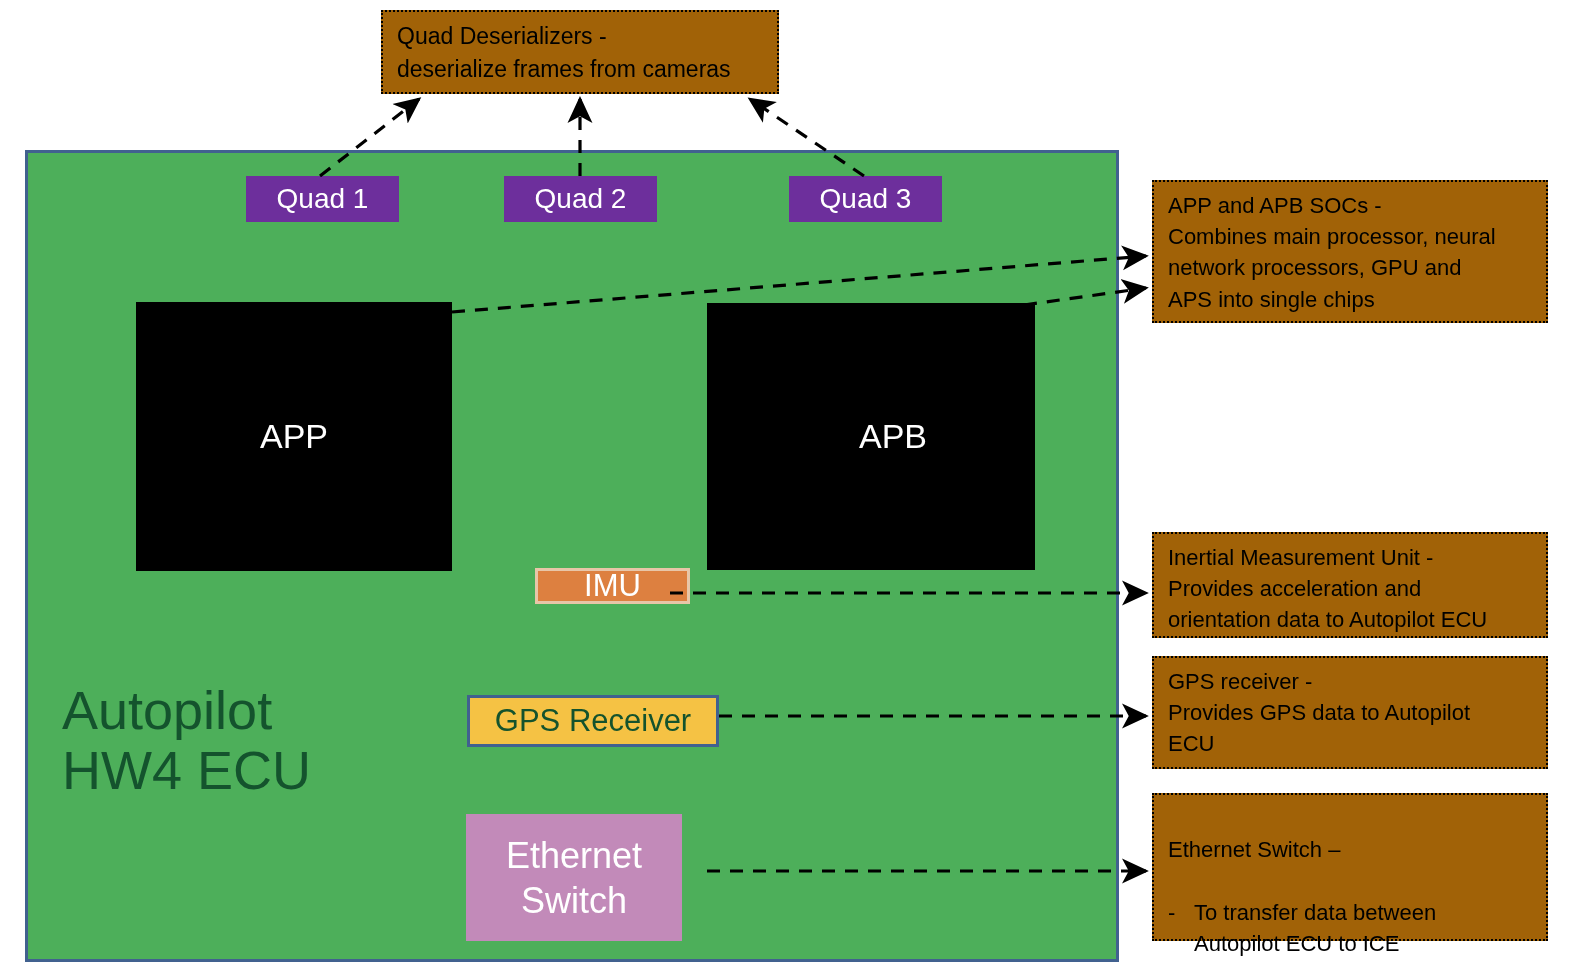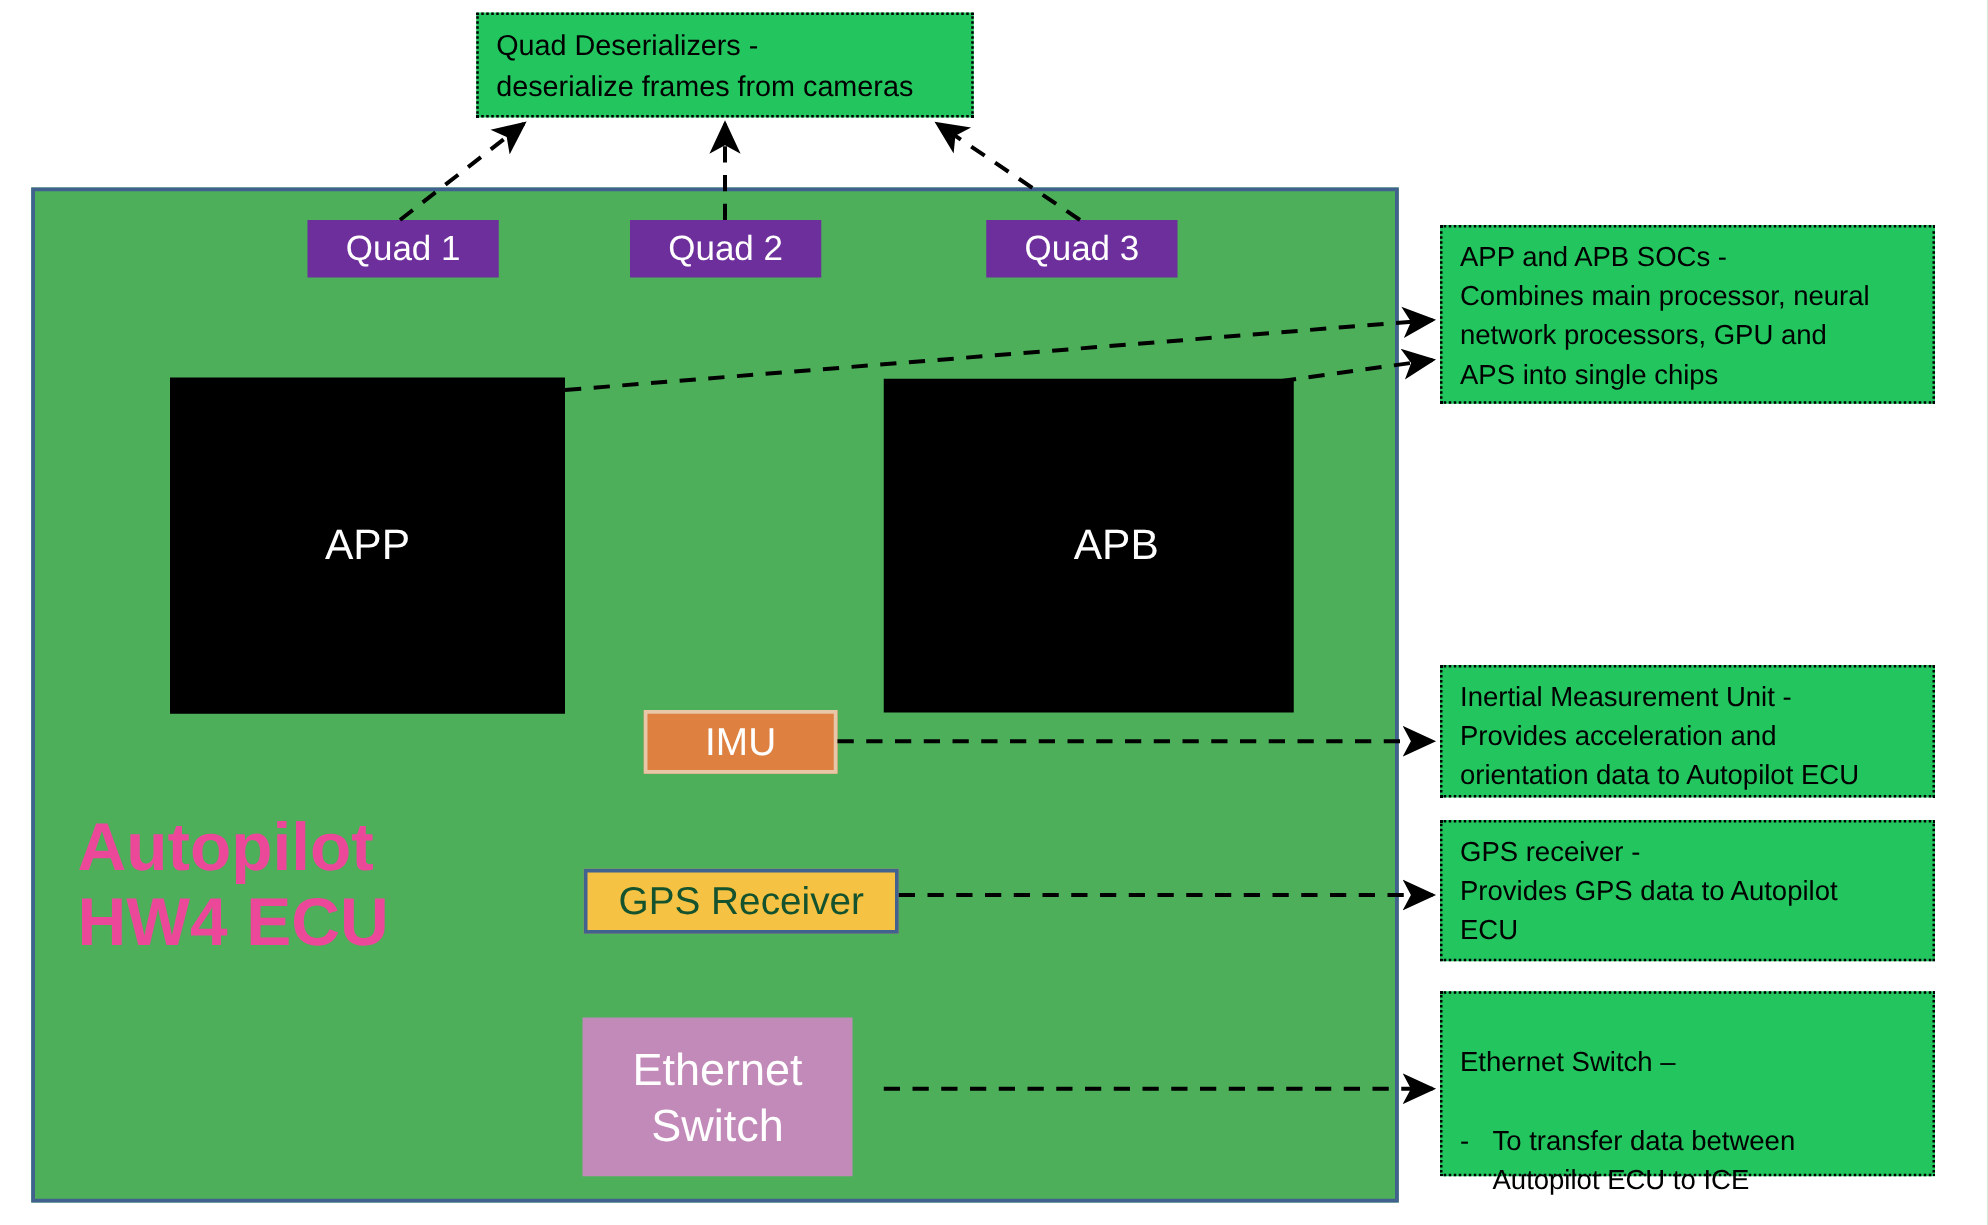--- a/index.html
+++ b/index.html
@@ -27,28 +27,27 @@
   #ecu-panel {
     left: 25px;
     top: 150px;
     width: 1094px;
     height: 812px;
     background: #4daf5a;
     border: 3px solid #41618f;
   }
   #ecu-title {
     left: 62px;
-    top: 648px;
+    top: 680px;
     width: 340px;
-    color: #ec4899;
+    color: #14532d;
     font-size: 54px;
     line-height: 1.12;
     letter-spacing: 0px;
     white-space: pre-line;
-    font-weight: bold;
   }
 
   
   .quad-box {
     background: #6d2f9c;
     color: #ffffff;
     font-size: 28px;
     display: flex;
     align-items: center;
     justify-content: center;
@@ -65,21 +64,21 @@
     font-size: 34px;
     display: flex;
     align-items: center;
     justify-content: center;
   }
   #soc-app { left: 136px; top: 302px; width: 316px; height: 269px; }
   #soc-apb { left: 707px; top: 303px; width: 328px; height: 267px; padding-left: 44px; }
 
   
   #imu-box {
-    left: 515px; top: 568px; width: 155px; height: 51px;
+    left: 535px; top: 568px; width: 155px; height: 36px;
     background: #dd8040;
     border: 3px solid #e8c6a8;
     color: #ffffff;
     font-size: 31px;
     display: flex; align-items: center; justify-content: center;
   }
 
   
   #gps-box {
     left: 467px; top: 695px; width: 252px; height: 52px;
@@ -97,21 +96,21 @@
     color: #ffffff;
     font-size: 36px;
     line-height: 1.25;
     text-align: center;
     display: flex; align-items: center; justify-content: center;
     white-space: pre-line;
   }
 
   
   .callout {
-    background: #22c55e;
+    background: #a16207;
     border: 2px dotted #000000;
     font-size: 22px;
     line-height: 1.42;
     padding: 8px 12px 8px 14px;
     white-space: pre-line;
     color: #000000;
   }
   #callout-quad { left: 381px; top: 10px; width: 398px; height: 84px; font-size: 23px; }
   #callout-soc  { left: 1152px; top: 180px; width: 396px; height: 143px; }
   #callout-imu  { left: 1152px; top: 532px; width: 396px; height: 106px; }

